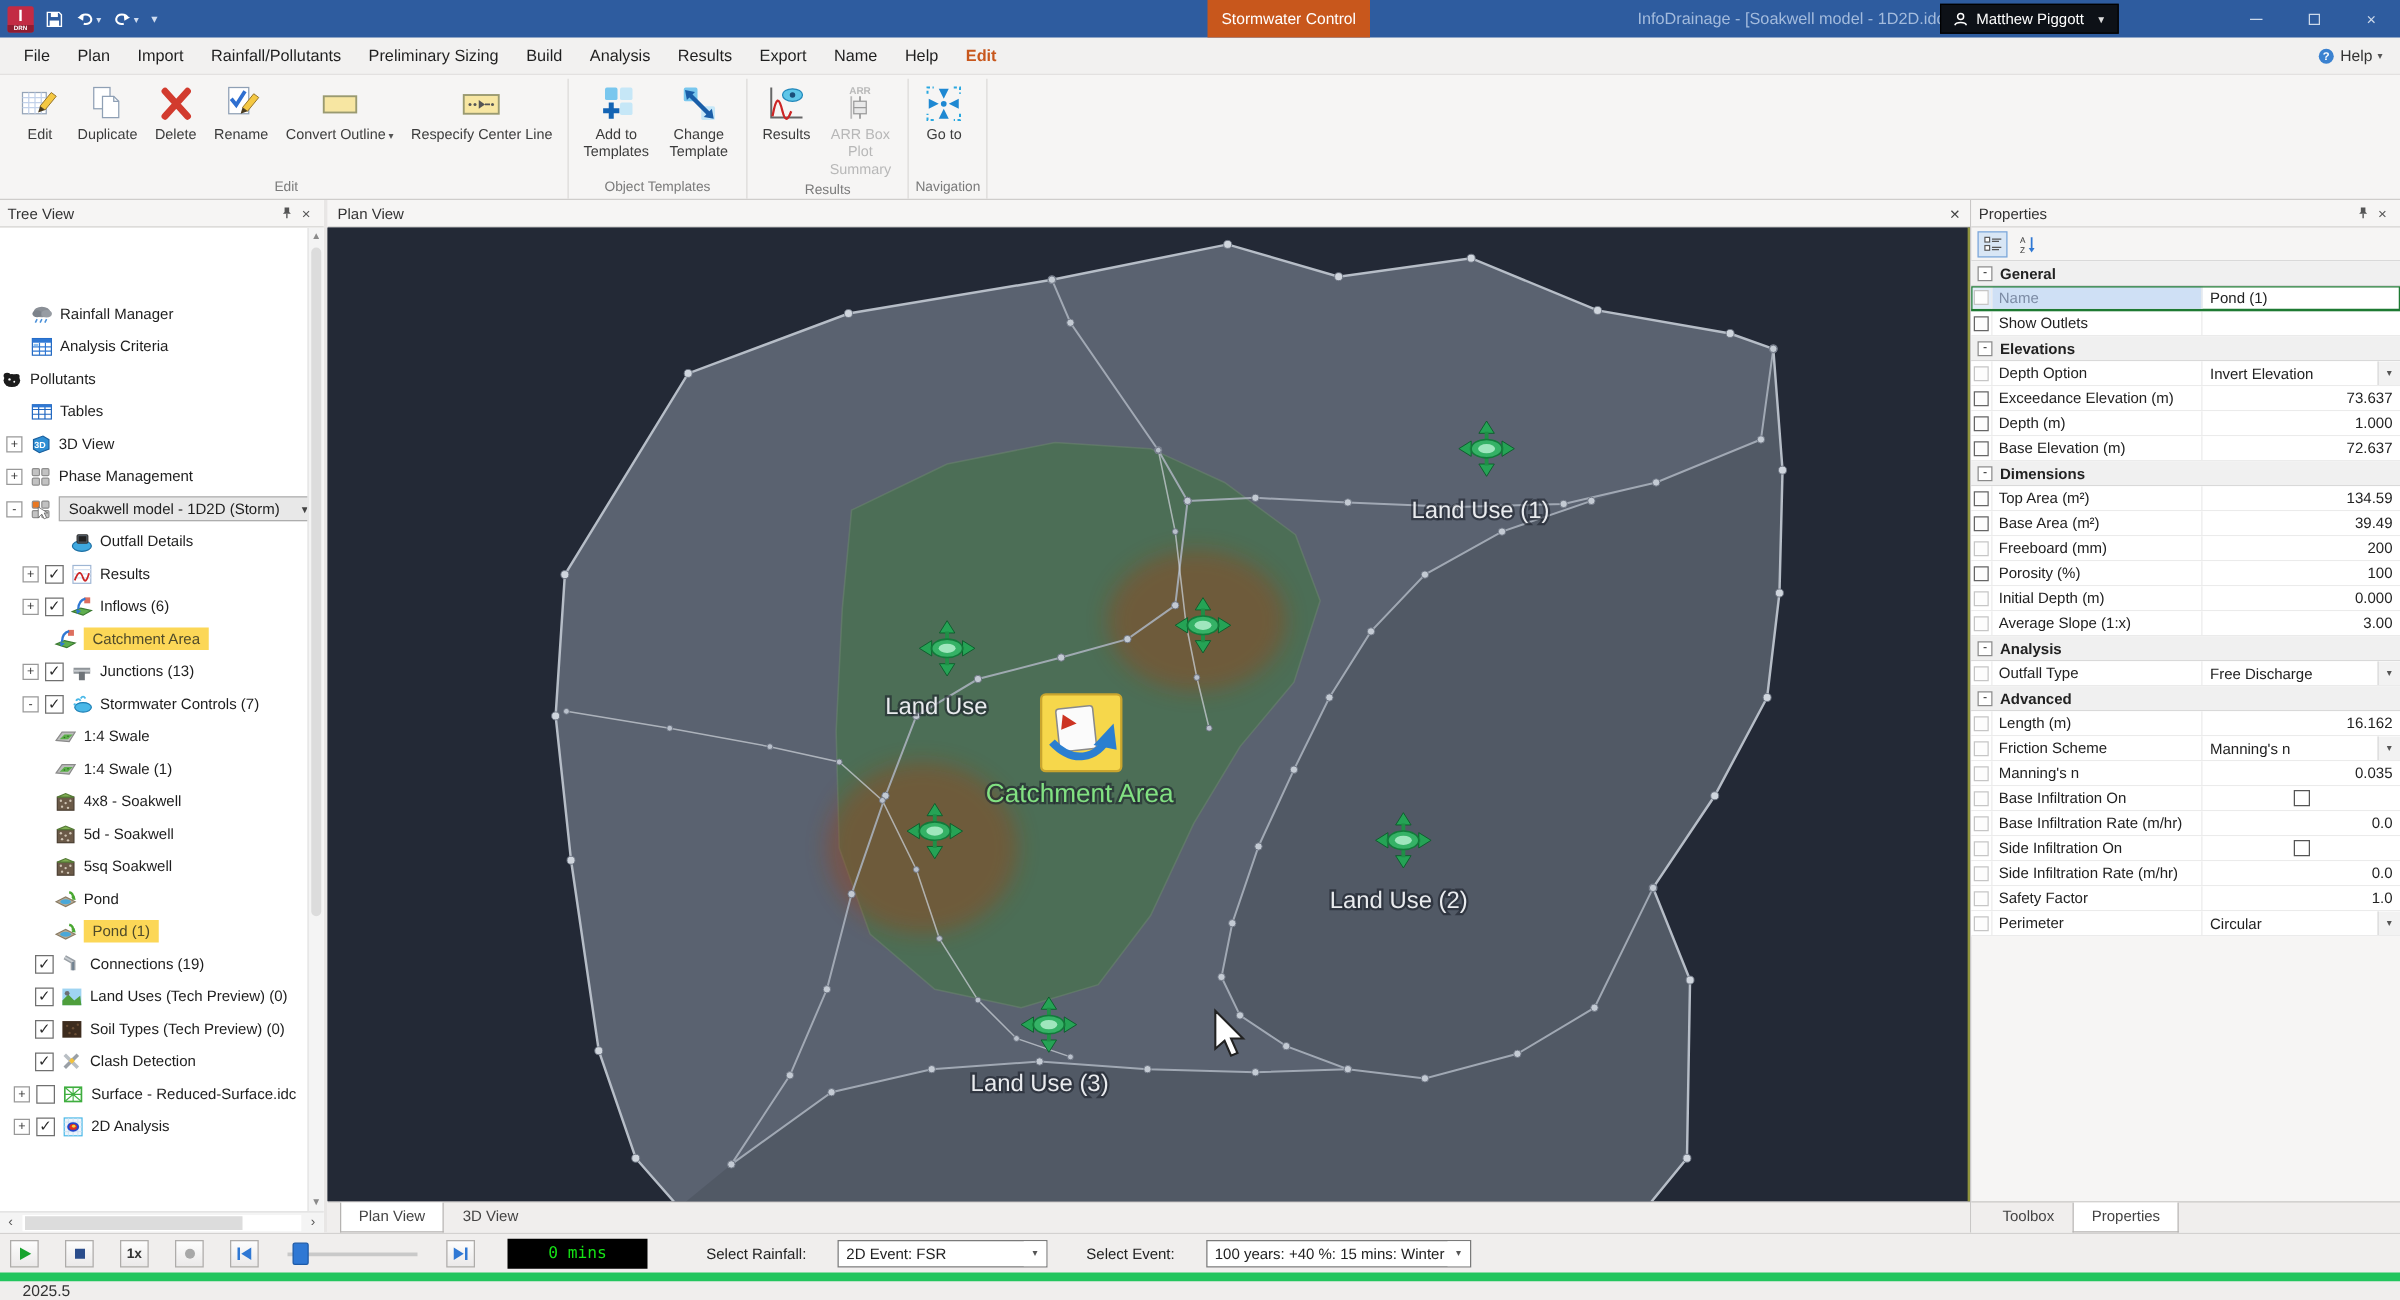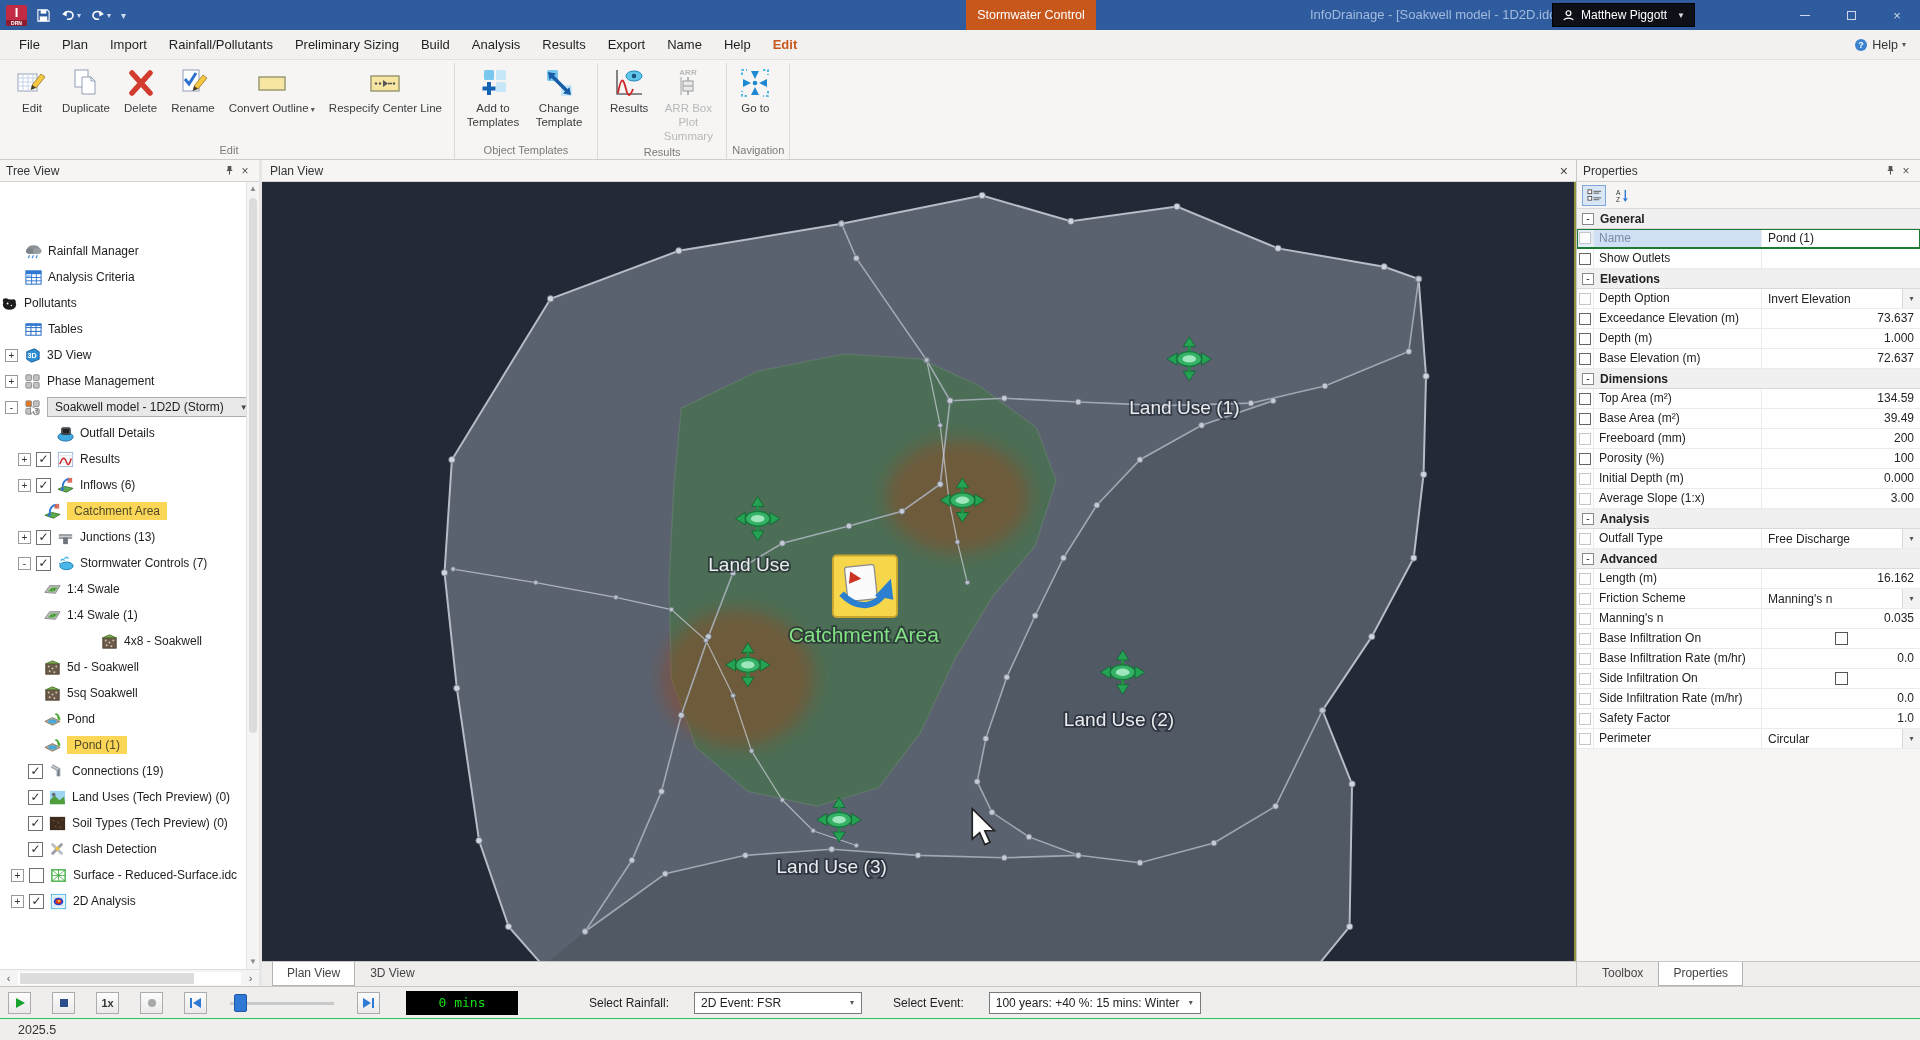--- a/index.html
+++ b/index.html
@@ -101,26 +101,26 @@
   .prow.editing .pflag { background:#e3edf9; }
   .props-fill { flex:1; }
 
   
   .playback { height:32px; background:#f0eeed; border-top:1px solid #c9c7c6; display:flex; align-items:center; padding-left:8px; gap:21px; }
   .pb-btn { width:23px; height:22px; border:1px solid #aeacaa; background:linear-gradient(#fdfdfd,#ebe9e9); display:flex; align-items:center; justify-content:center; flex:none; }
   .pb-slider { width:108px; height:20px; position:relative; flex:none; }
   .pb-slider .track { position:absolute; left:2px; right:2px; top:9px; height:3px; background:#c9c9c9; }
   .pb-slider .thumb { position:absolute; left:6px; top:1px; width:13px; height:18px; background:#2f78d4; border:1px solid #1d5aa8; border-radius:2px; }
   .pb-time { width:112px; height:24px; background:#000; color:#15e015; font-family:"DejaVu Sans Mono",monospace; font-size:13px; display:flex; align-items:center; justify-content:center; margin-left:5px; flex:none; }
-  .pb-label { margin-left:50px; font-size:12px; color:#222; flex:none; }
+  .pb-label { margin-left:26px; font-size:12px; color:#222; flex:none; }
   .pb-label.ev { margin-left:10px; }
   .pb-combo { height:22px; border:1px solid #7a7a7a; background:#fff; display:flex; align-items:center; justify-content:space-between; padding-left:6px; font-size:12px; flex:none; margin-left:4px; }
   .pb-combo .dd-btn { border-left:none; background:#fff; }
 
-  .statusbar { height:22px; background:#f0eeed; border-top:1px solid #22c55e; display:flex; align-items:center; padding-left:18px; font-size:12.5px; color:#333; }
+  .statusbar { height:22px; background:#f0eeed; border-top:7px solid #22c55e; display:flex; align-items:center; padding-left:18px; font-size:12.5px; color:#333; }
 </style>
 </head>
 <body>
 
 <div class="titlebar">
   <div class="tb-icons">
     <span class="app-tile">I<small>DRN</small></span>
     <span class="qa-btn">
       <svg width="15" height="15" viewBox="0 0 16 16">
           <path d="M2 2 h10 l2 2 v10 h-12 z" fill="none" stroke="#fff" stroke-width="1.2"></path>
@@ -528,21 +528,21 @@
           <span class="ticon">
             <svg viewBox="0 0 20 20">
               <polygon points="2,13 7,6 18,6 13,14" fill="#bdbdbd" stroke="#8a8a8a"></polygon>
               <polygon points="5,12 9,8 16,8 12,12" fill="#5cb04a"></polygon>
               <circle cx="9" cy="10.5" r=".7" fill="#2e6b24"></circle>
               <circle cx="12" cy="9.5" r=".7" fill="#2e6b24"></circle>
             </svg>
           </span>
           <span>1:4 Swale (1)</span>
         </div>
-        <div class="tree-row" style="padding-left: 43px; justify-content: center;">
+        <div class="tree-row" style="padding-left: 43px;">
           <span class="ticon">
             <svg viewBox="0 0 20 20">
               <rect x="3" y="6" width="14" height="11" fill="#6b5a48" stroke="#4a3e31"></rect>
               <polygon points="3,6 10,3 17,6" fill="#7fae52" stroke="#557a36"></polygon>
               <g fill="#cfc4b4">
                 <circle cx="6" cy="9" r="1"></circle>
                 <circle cx="10" cy="11" r="1"></circle>
                 <circle cx="14" cy="9" r="1"></circle>
                 <circle cx="7" cy="14" r="1"></circle>
                 <circle cx="12" cy="15" r="1"></circle>

